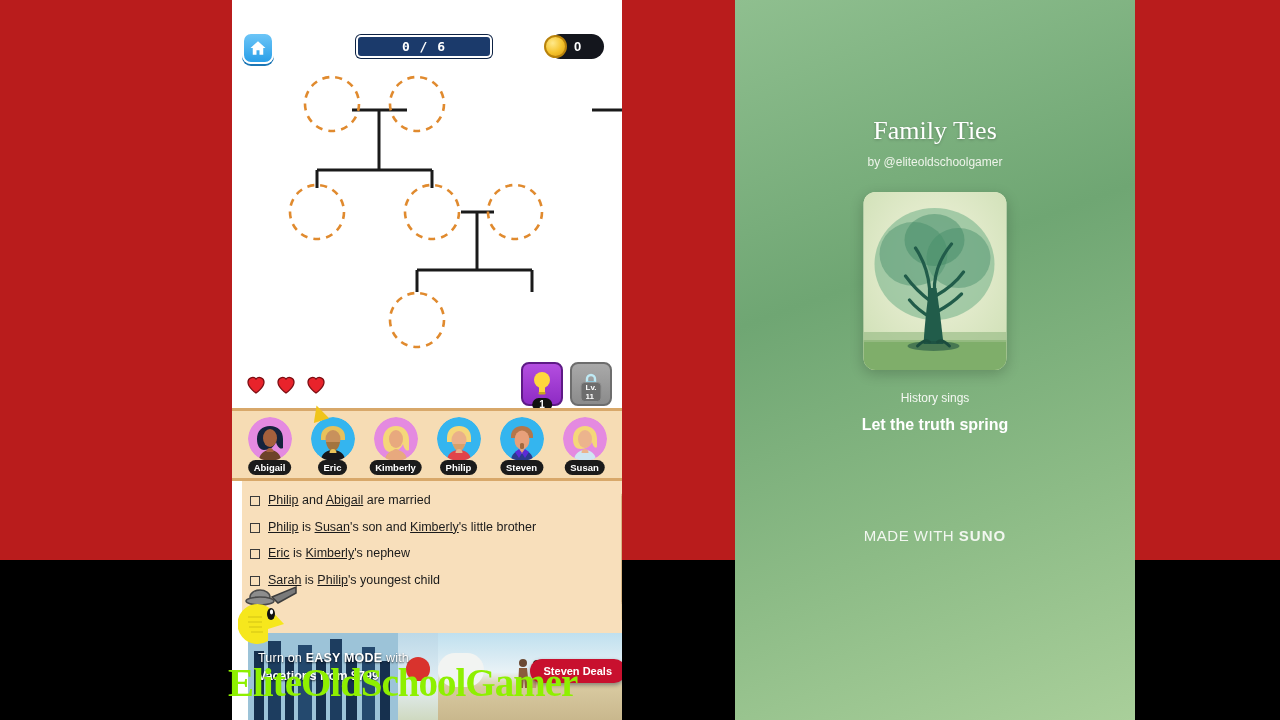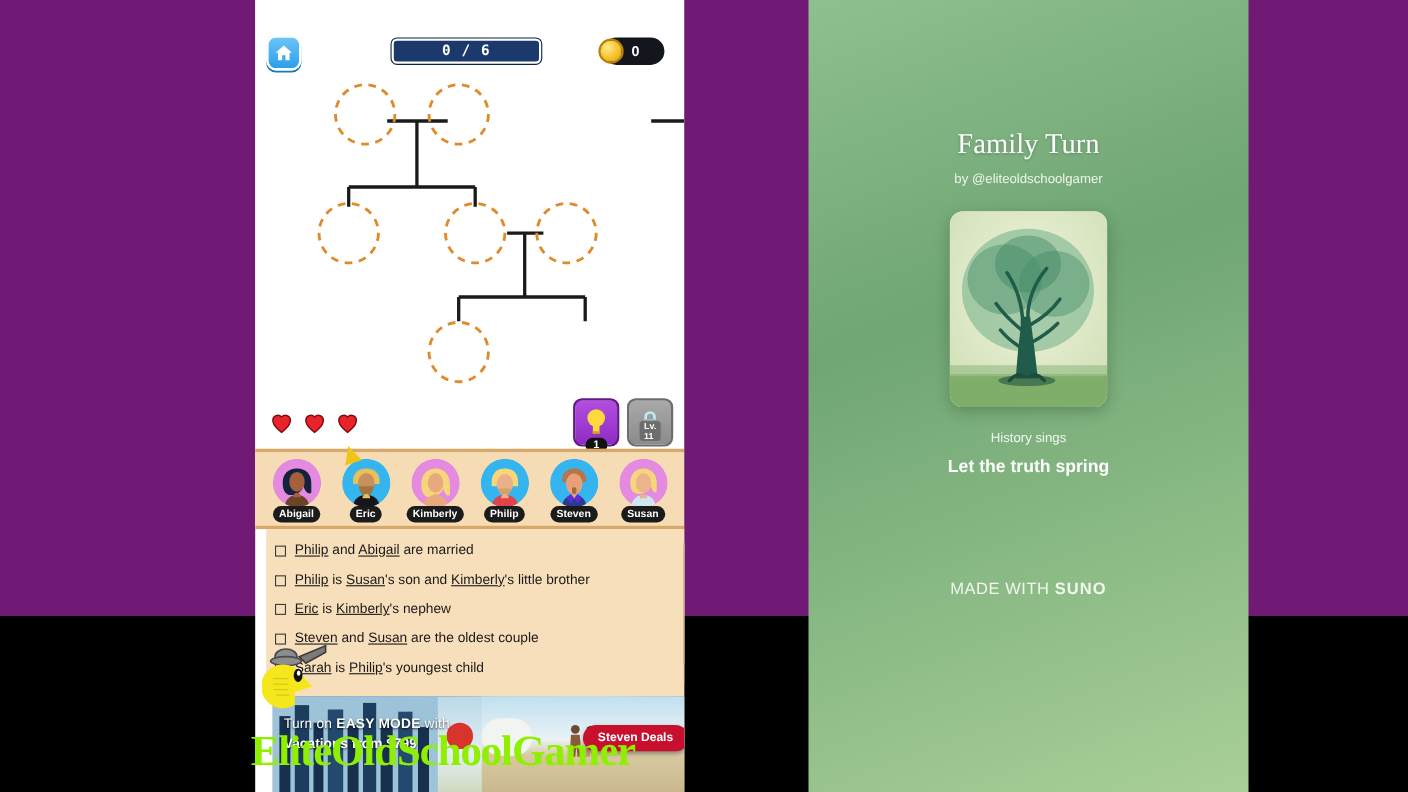--- a/index.html
+++ b/index.html
@@ -1,21 +1,21 @@
 <!DOCTYPE html>
 <html><head>
 <meta charset="utf-8">
 <style>
   * { box-sizing: border-box; margin: 0; padding: 0; }
   html, body {
     width: 1280px; height: 720px;
     background: #000; overflow: hidden;
     font-family: "Liberation Sans", sans-serif;
   }
-  .stage { position: relative; width: 1280px; height: 560px; background:#701a75; }
+  .stage { position: relative; width: 1280px; height: 560px; background:#b91c1c; }
 
   
   .game-panel {
     position: absolute; left: 232px; top: 0; width: 390px; height: 720px;
     background: #ffffff; overflow: hidden;
   }
   .game-board {
     position: absolute; left:0; top:0; width:390px; height:408px;
     background:#fff;
   }
@@ -411,26 +411,20 @@
       </div>
       <div class="clue-row">
         <span class="clue-box"></span>
         <span class="clue-text">
           <u>Eric</u> is <u>Kimberly</u>'s nephew
         </span>
       </div>
       <div class="clue-row">
         <span class="clue-box"></span>
         <span class="clue-text">
-          <u>Steven</u> and <u>Susan</u> are the oldest couple
-        </span>
-      </div>
-      <div class="clue-row">
-        <span class="clue-box"></span>
-        <span class="clue-text">
           <u>Sarah</u> is <u>Philip</u>'s youngest child
         </span>
       </div>
       <div class="clue-scroll">
           <i></i>
         </div>
     </div>
 
     <div class="ad">
       <div class="ad-sky"></div>
@@ -463,21 +457,21 @@
     <ellipse cx="33.5" cy="29" rx="1.6" ry="2.4" fill="#fff"></ellipse>
     <g stroke="#d8c916" stroke-width="1.2">
       <path d="M10 34 H24"></path>
         <path d="M10 39 H24"></path>
         <path d="M11 44 H24"></path>
         <path d="M13 49 H25"></path>
     </g>
   </svg>
 
   <div class="music-panel">
-    <div class="m-title">Family Turn</div>
+    <div class="m-title">Family Ties</div>
     <div class="m-by">by @eliteoldschoolgamer</div>
 
     <div class="m-art">
       <svg viewBox="0 0 143 178">
         <defs>
           <radialGradient id="sky" cx="50%" cy="40%" r="70%">
             <stop offset="0%" stop-color="#f2f3dd"></stop>
             <stop offset="100%" stop-color="#cfe0b6"></stop>
           </radialGradient>
         </defs>

